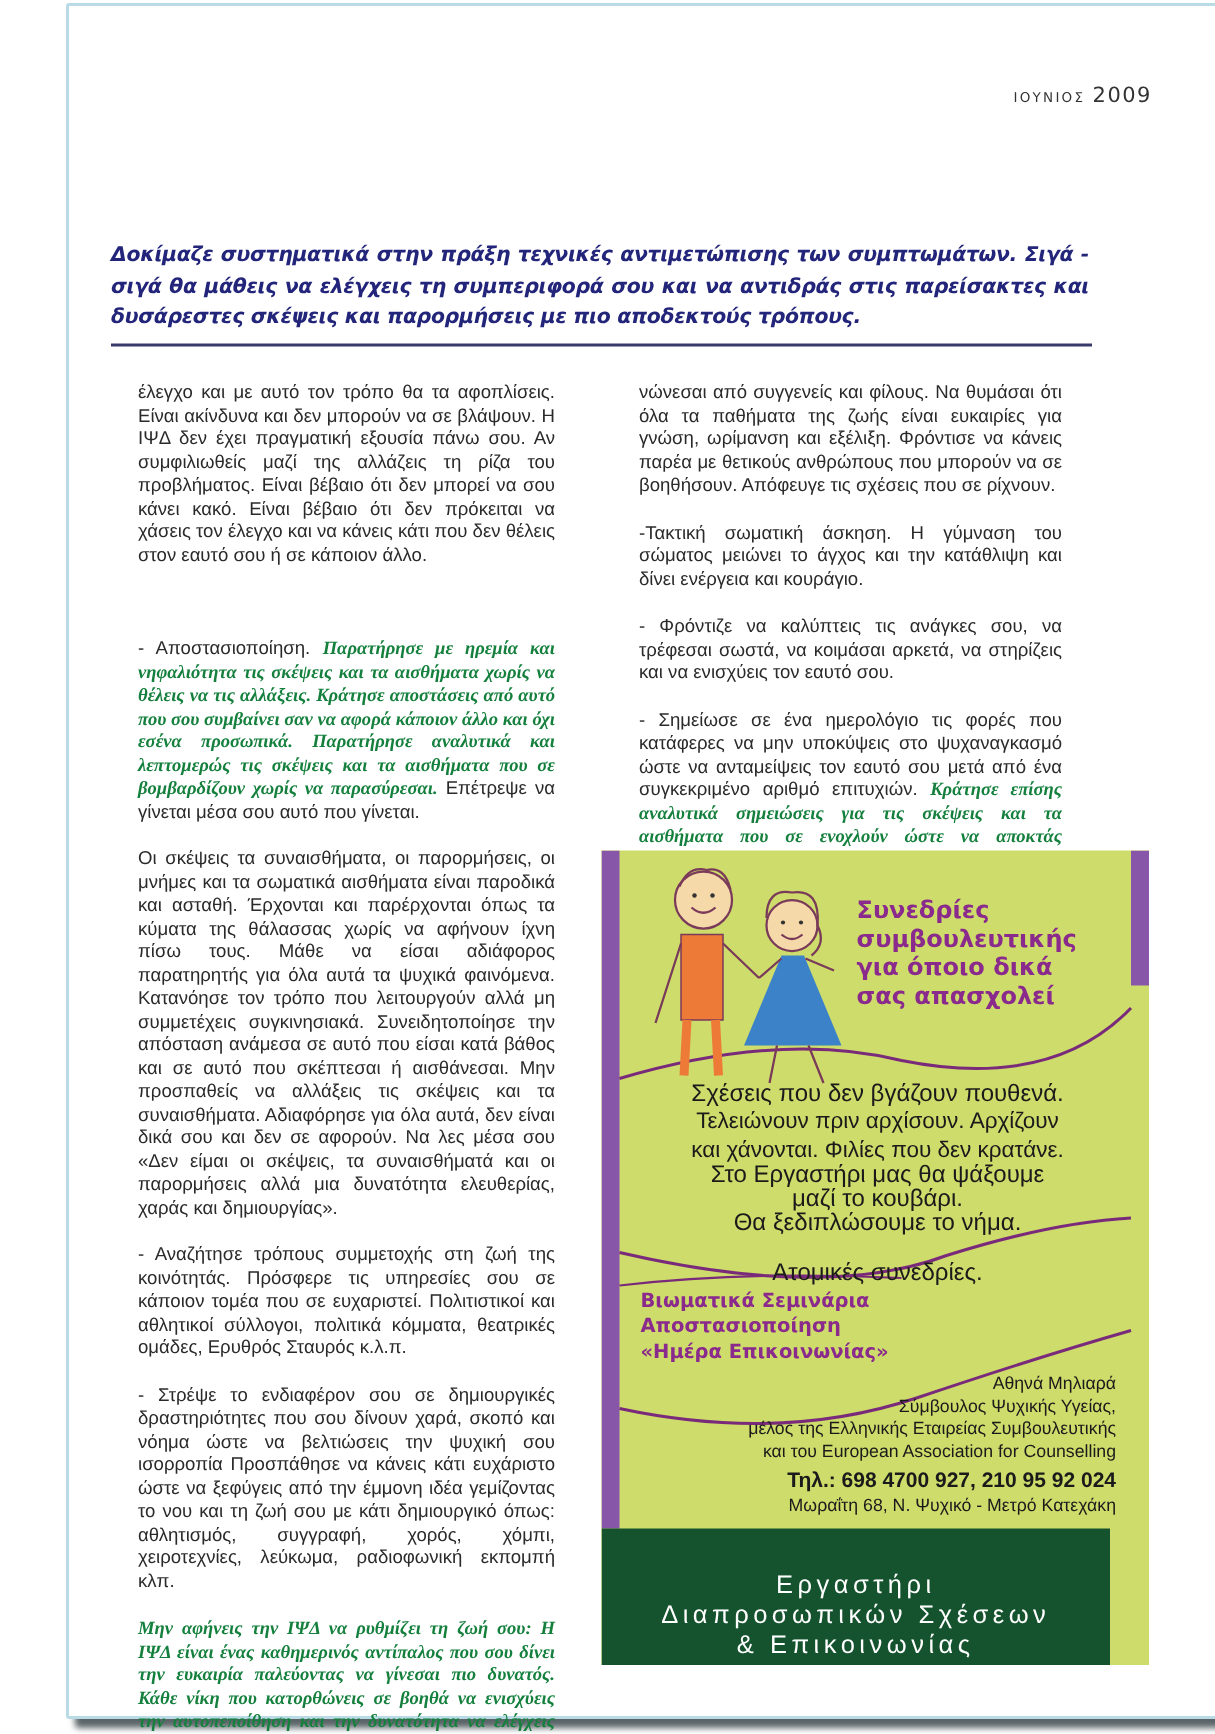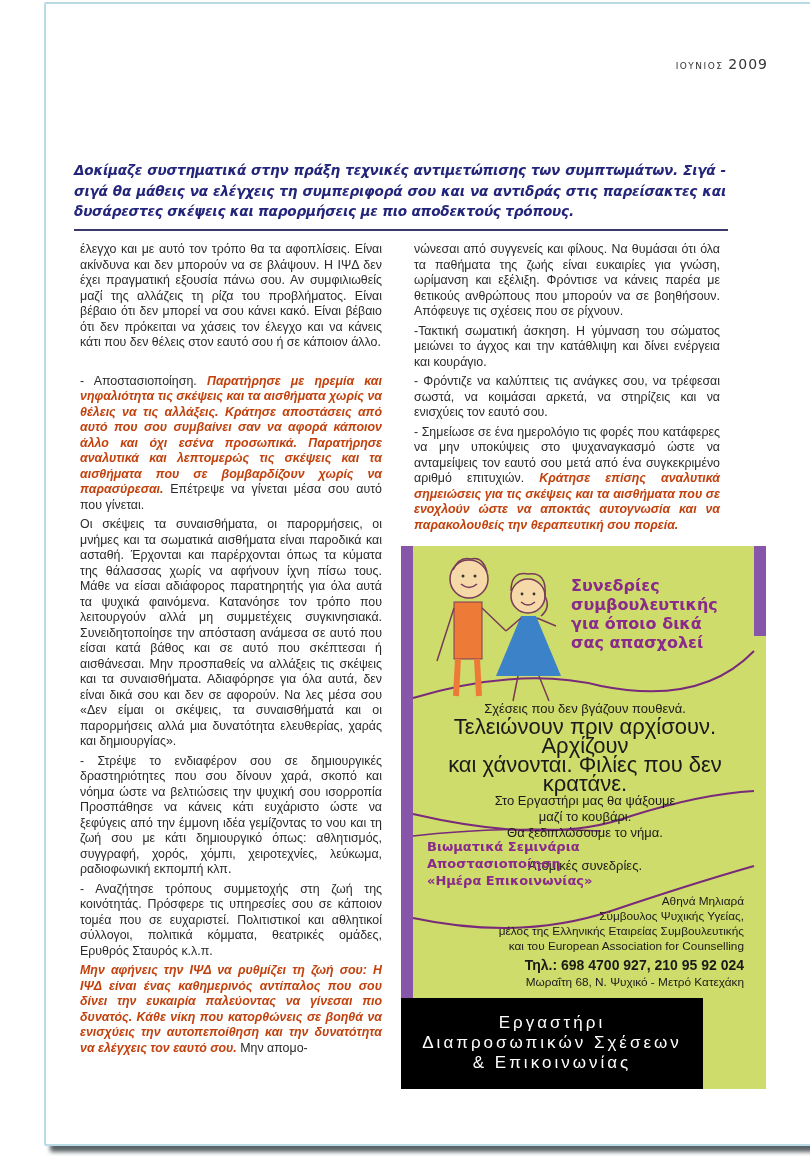--- a/index.html
+++ b/index.html
@@ -4,59 +4,59 @@
 <style>
   html, body { margin:0; padding:0; }
   body { width:810px; height:1156px; background:#ffffff; position:relative; overflow:hidden; font-family:"DejaVu Sans", sans-serif; }
   .page { position:absolute; left:4px; top:2px; width:770px; height:1140px; background:#fff; border:2px solid #b9dbe6; box-shadow:6px 6px 4px #5b6468; border-radius:2px;margin-left:40px; }
   .month { position:absolute; right:48px; top:52px; font-size:12px; color:#333; letter-spacing:1px; }
   .month .m { font-size:9px; letter-spacing:1.5px; }
   .month .y { font-size:14px; }
   .lead { position:absolute; left:74px; top:160px; width:652px; font-family:"DejaVu Sans", sans-serif; font-weight:bold; font-style:italic; color:#23257a; font-size:13.6px; line-height:20.5px; letter-spacing:-0.2px; text-align:justify; }
   .lead-rule { position:absolute; left:74px; top:229px; width:654px; height:2px; background:#3a3a6a; }
   .col { position:absolute; font-family:"Liberation Sans", sans-serif; font-size:12.4px; line-height:15.5px; color:#2a2a2a; text-align:justify; }
-  .col p { margin:4px; }
-  .col .b { font-weight:bold; font-style:italic; color:#c2410c; }
+  .col p { margin:16px; }
+  .col .b { font-weight:bold; font-style:italic; color:#15803d;font-family:Liberation Serif, serif; }
   .col-left { left:76px; top:238px; width:310px; }
   .col-right { left:410px; top:238px; width:314px; }
   .gap { height:15px; }
 
-  .ad { position:absolute; left:401px; top:546px; width:365px; height:543px; background:#cddc6a; overflow:hidden; }
+  .ad { position:absolute; left:401px; top:567px; width:365px; height:543px; background:#cddc6a; overflow:hidden; }
   .ad .stripe-left { position:absolute; left:0; top:0; width:12px; height:452px; background:#8756a9; }
   .ad .stripe-right { position:absolute; right:0; top:0; width:12px; height:90px; background:#8756a9; }
   .ad svg.curves { position:absolute; left:0; top:0; }
   .ad .title { position:absolute; left:170px; top:30px; font-family:"DejaVu Sans", sans-serif; font-weight:bold; color:#8a2a8c; font-size:16px; line-height:19px; }
   .ad .mid { position:absolute; left:14px; top:155px; width:340px; text-align:center; font-family:"Liberation Sans", sans-serif; color:#1a1a1a; }
-  .ad .mid .s { font-size:13px; line-height:16px; }
-  .ad .mid .l { font-size:22px; line-height:19px; }
+  .ad .mid .s { font-size:16px; line-height:16px; }
+  .ad .mid .l { font-size:15px; line-height:19px; }
   .ad .seminar { position:absolute; left:26px; top:292px; font-family:"DejaVu Sans", sans-serif; font-weight:bold; color:#8a2a8c; font-size:13px; line-height:17px; }
   .ad .contact { position:absolute; right:22px; top:348px; text-align:right; font-family:"Liberation Sans", sans-serif; font-size:11.8px; line-height:15px; color:#1a1a1a; }
   .ad .phone { font-size:14px; font-weight:bold; line-height:19px; margin-top:2px; }
-  .ad .band { position:absolute; left:0; top:452px; width:302px; height:91px; background:#000000; color:#fff; text-align:center; font-family:"Liberation Sans", sans-serif; font-size:17px; line-height:20px; letter-spacing:3px; padding-top:15px; box-sizing:border-box; }
+  .ad .band { position:absolute; left:0; top:452px; width:339px; height:91px; background:#14532d; color:#fff; text-align:center; font-family:"Liberation Sans", sans-serif; font-size:17px; line-height:20px; letter-spacing:3px; padding-top:28px; box-sizing:border-box; }
 </style>
 </head>
 <body>
 
 <div class="page">
   <div class="month">
     <span class="m">ΙΟΥΝΙΟΣ</span>
     <span class="y">2009</span>
   </div>
 </div>
 
 <div class="lead">Δοκίμαζε συστηματικά στην πράξη τεχνικές αντιμετώπισης των συμπτωμάτων. Σιγά - σιγά θα μάθεις να ελέγχεις τη συμπεριφορά σου και να αντιδράς στις παρείσακτες και δυσάρεστες σκέψεις και παρορμήσεις με πιο αποδεκτούς τρόπους.</div>
 <div class="lead-rule"></div>
 
 <div class="col col-left">
   <p>έλεγχο και με αυτό τον τρόπο θα τα αφοπλίσεις. Είναι ακίνδυνα και δεν μπορούν να σε βλάψουν. Η ΙΨΔ δεν έχει πραγματική εξουσία πάνω σου. Αν συμφιλιωθείς μαζί της αλλάζεις τη ρίζα του προβλήματος. Είναι βέβαιο ότι δεν μπορεί να σου κάνει κακό. Είναι βέβαιο ότι δεν πρόκειται να χάσεις τον έλεγχο και να κάνεις κάτι που δεν θέλεις στον εαυτό σου ή σε κάποιον άλλο.</p>
   <div class="gap"></div>
   <p><span> - Αποστασιοποίηση. </span><span class="b">Παρατήρησε με ηρεμία και νηφαλιότητα τις σκέψεις και τα αισθήματα χωρίς να θέλεις να τις αλλάξεις. Κράτησε αποστάσεις από αυτό που σου συμβαίνει σαν να αφορά κάποιον άλλο και όχι εσένα προσωπικά. Παρατήρησε αναλυτικά και λεπτομερώς τις σκέψεις και τα αισθήματα που σε βομβαρδίζουν χωρίς να παρασύρεσαι.</span><span> Επέτρεψε να γίνεται μέσα σου αυτό που γίνεται.</span></p>
   <p>Οι σκέψεις τα συναισθήματα, οι παρορμήσεις, οι μνήμες και τα σωματικά αισθήματα είναι παροδικά και ασταθή. Έρχονται και παρέρχονται όπως τα κύματα της θάλασσας χωρίς να αφήνουν ίχνη πίσω τους. Μάθε να είσαι αδιάφορος παρατηρητής για όλα αυτά τα ψυχικά φαινόμενα. Κατανόησε τον τρόπο που λειτουργούν αλλά μη συμμετέχεις συγκινησιακά. Συνειδητοποίησε την απόσταση ανάμεσα σε αυτό που είσαι κατά βάθος και σε αυτό που σκέπτεσαι ή αισθάνεσαι. Μην προσπαθείς να αλλάξεις τις σκέψεις και τα συναισθήματα. Αδιαφόρησε για όλα αυτά, δεν είναι δικά σου και δεν σε αφορούν. Να λες μέσα σου «Δεν είμαι οι σκέψεις, τα συναισθήματά και οι παρορμήσεις αλλά μια δυνατότητα ελευθερίας, χαράς και δημιουργίας».</p>
+  <p> - Αναζήτησε τρόπους συμμετοχής στη ζωή της κοινότητάς. Πρόσφερε τις υπηρεσίες σου σε κάποιον τομέα που σε ευχαριστεί. Πολιτιστικοί και αθλητικοί σύλλογοι, πολιτικά κόμματα, θεατρικές ομάδες, Ερυθρός Σταυρός κ.λ.π.</p>
   <p> - Στρέψε το ενδιαφέρον σου σε δημιουργικές δραστηριότητες που σου δίνουν χαρά, σκοπό και νόημα ώστε να βελτιώσεις την ψυχική σου ισορροπία Προσπάθησε να κάνεις κάτι ευχάριστο ώστε να ξεφύγεις από την έμμονη ιδέα γεμίζοντας το νου και τη ζωή σου με κάτι δημιουργικό όπως: αθλητισμός, συγγραφή, χορός, χόμπι, χειροτεχνίες, λεύκωμα, ραδιοφωνική εκπομπή κλπ.</p>
-  <p> - Αναζήτησε τρόπους συμμετοχής στη ζωή της κοινότητάς. Πρόσφερε τις υπηρεσίες σου σε κάποιον τομέα που σε ευχαριστεί. Πολιτιστικοί και αθλητικοί σύλλογοι, πολιτικά κόμματα, θεατρικές ομάδες, Ερυθρός Σταυρός κ.λ.π.</p>
   <p><span class="b">Μην αφήνεις την ΙΨΔ να ρυθμίζει τη ζωή σου: Η ΙΨΔ είναι ένας καθημερινός αντίπαλος που σου δίνει την ευκαιρία παλεύοντας να γίνεσαι πιο δυνατός. Κάθε νίκη που κατορθώνεις σε βοηθά να ενισχύεις την αυτοπεποίθηση και την δυνατότητα να ελέγχεις τον εαυτό σου.</span><span> Μην απομο-</span></p>
 </div>
 
 <div class="col col-right">
   <p>νώνεσαι από συγγενείς και φίλους. Να θυμάσαι ότι όλα τα παθήματα της ζωής είναι ευκαιρίες για γνώση, ωρίμανση και εξέλιξη. Φρόντισε να κάνεις παρέα με θετικούς ανθρώπους που μπορούν να σε βοηθήσουν. Απόφευγε τις σχέσεις που σε ρίχνουν.</p>
   <p> -Τακτική σωματική άσκηση. Η γύμναση του σώματος μειώνει το άγχος και την κατάθλιψη και δίνει ενέργεια και κουράγιο.</p>
   <p> - Φρόντιζε να καλύπτεις τις ανάγκες σου, να τρέφεσαι σωστά, να κοιμάσαι αρκετά, να στηρίζεις και να ενισχύεις τον εαυτό σου.</p>
   <p><span> - Σημείωσε σε ένα ημερολόγιο τις φορές που κατάφερες να μην υποκύψεις στο ψυχαναγκασμό ώστε να ανταμείψεις τον εαυτό σου μετά από ένα συγκεκριμένο αριθμό επιτυχιών. </span><span class="b">Κράτησε επίσης αναλυτικά σημειώσεις για τις σκέψεις και τα αισθήματα που σε ενοχλούν ώστε να αποκτάς αυτογνωσία και να παρακολουθείς την θεραπευτική σου πορεία.</span></p>
 </div>
 

